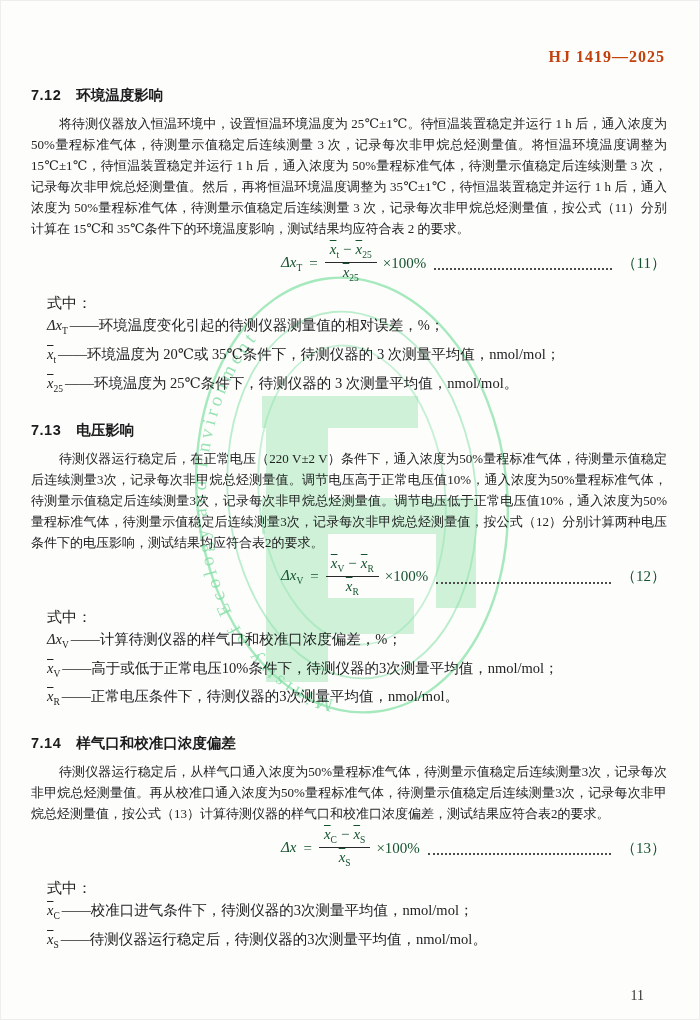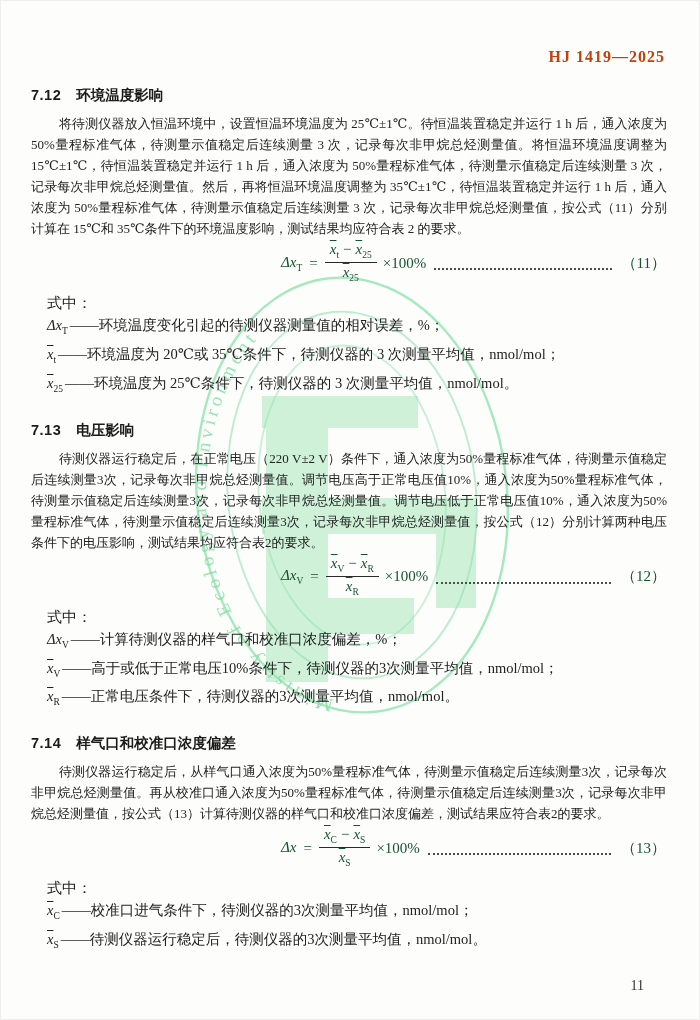--- a/index.html
+++ b/index.html
@@ -44,21 +44,21 @@
   .times { margin-left:6px;text-align:right; }
   .leader { flex:1; margin:0 10px 0 8px; border-bottom:2px dotted #4c4c4c; transform:translateY(6px); }
   .eqlabel { font-size:15px; margin-right:1px; white-space:nowrap; }
 
   .where { font-size:15px; line-height:21px; margin:8px 0 0 16px; }
   .def { font-size:14.5px; line-height:23px; margin-left:16px; color:#222; }
   .def .term { white-space:nowrap; }
   .def .desc { margin-left:2px; }
 
   .pageno {
-    position:absolute; bottom:26px; right:56px; z-index:1;
+    position:absolute; bottom:16px; right:56px; z-index:1;
     font-size:14px; color:#333; font-family:"Liberation Serif",serif;
   }
 </style>
 </head>
 <body>
 
 <div class="page">
 
   <svg class="watermark" width="700" height="1020" viewBox="0 0 700 1020" aria-hidden="true">
     <g opacity="0.85">

